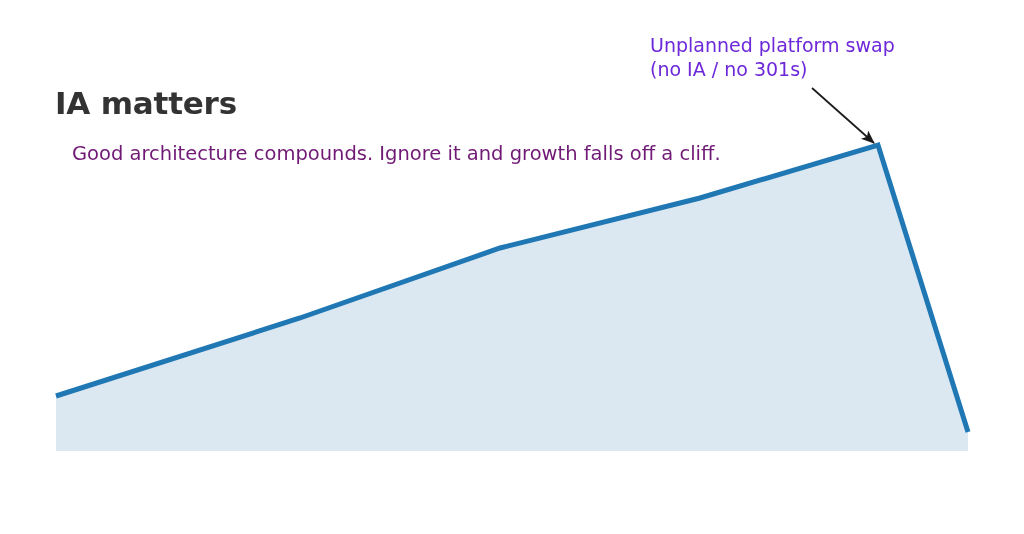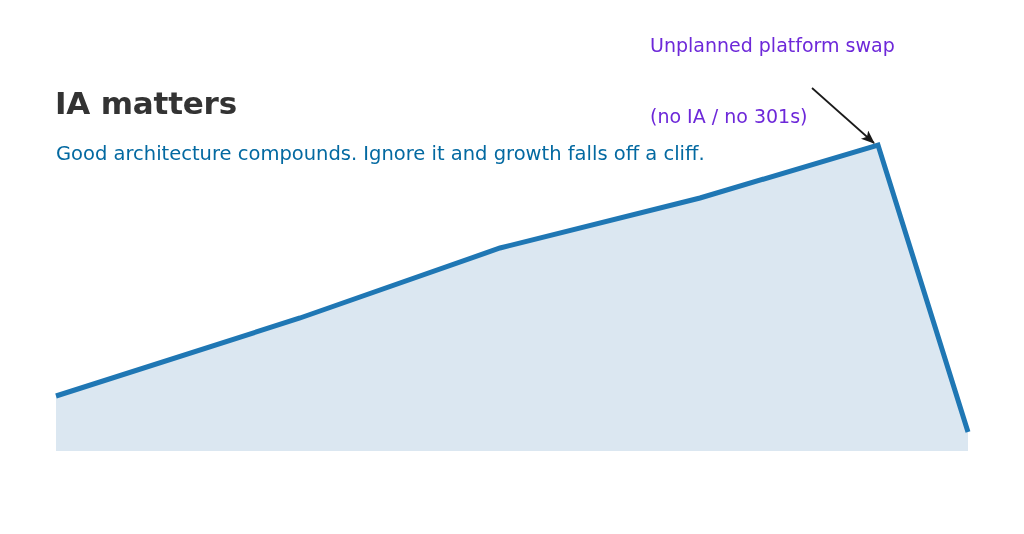--- a/index.html
+++ b/index.html
@@ -35,41 +35,41 @@
     font-family: "DejaVu Sans", sans-serif;
     font-weight: bold;
     font-size: 31px;
     line-height: 40px;
     color: #333333;
     letter-spacing: -0.2px;
     white-space: nowrap;
   }
   .txt-subtitle {
     position: absolute;
-    left: 56px;
+    left: 72px;
     top: 142px;
     font-family: "DejaVu Sans", sans-serif;
     font-weight: normal;
     font-size: 19.5px;
     line-height: 23px;
-    color: #0369a1;
+    color: #701a75;
     white-space: nowrap;
   }
   .annotation {
     position: absolute;
     left: 650px;
     top: 33px;
     font-family: "DejaVu Sans", sans-serif;
     font-weight: normal;
     font-size: 19px;
     line-height: 24px;
     color: #6d28d9;
     white-space: nowrap;
   }
-  .annotation .line2 { display: block; margin-top: 47px; }
+  .annotation .line2 { display: block; }
 </style>
 </head>
 <body>
 
 <div id="stage" style="background: rgb(255, 255, 255);">
 
   <svg id="plot" viewBox="0 0 1024 534" xmlns="http://www.w3.org/2000/svg">
     <defs>
       <marker id="arrowhead" markerWidth="9" markerHeight="9" refX="7.4" refY="3.2" orient="auto" markerUnits="strokeWidth">
         <path d="M 0 0 L 8 3.2 L 0 6.4 L 1.9 3.2 z" fill="#1a1a1a"></path>

